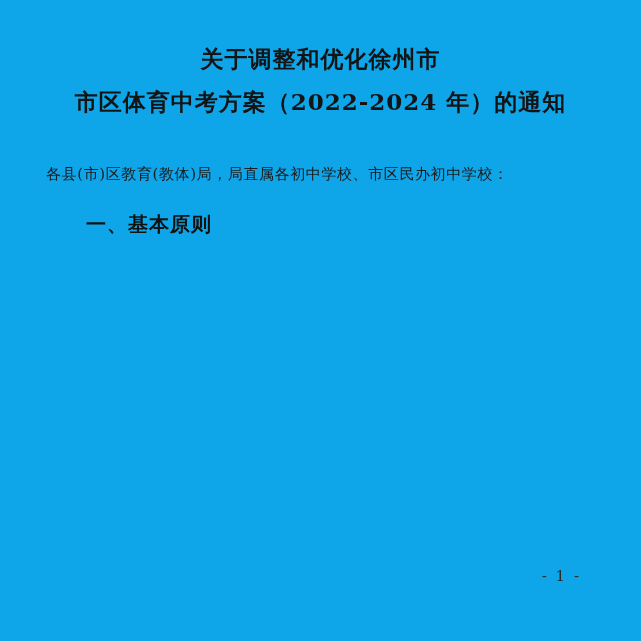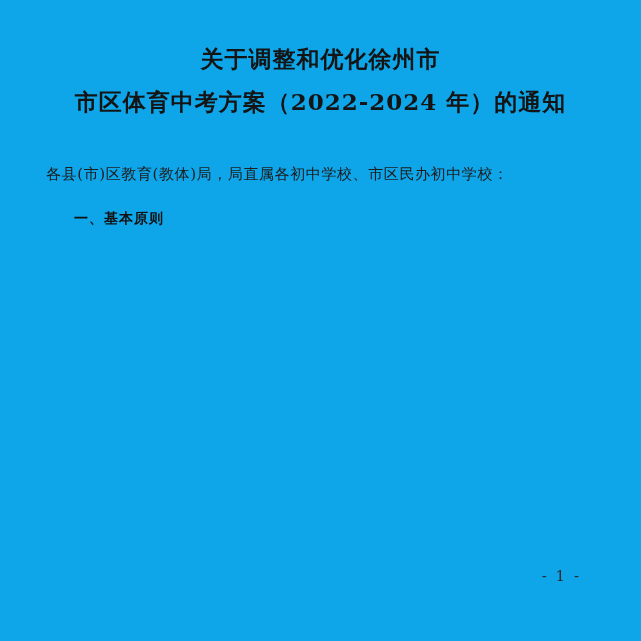--- a/index.html
+++ b/index.html
@@ -43,21 +43,21 @@
     line-height: 2.05;
     letter-spacing: 0.6px;
     text-align: justify;
     color: #1c1c1c;
     margin: 0 0 2px 0;
   }
   .para.indent {
     text-indent: 2em;
   }
   .section-head {
-    font-size: 14px;
+    font-size: 20px;
     font-weight: bold;
     line-height: 2.05;
     letter-spacing: 1px;
     text-indent: 2em;
     margin: 14px 0 0 0;
     color: #111111;
   }
   .page-number {
     position: absolute;
     right: 60px;

